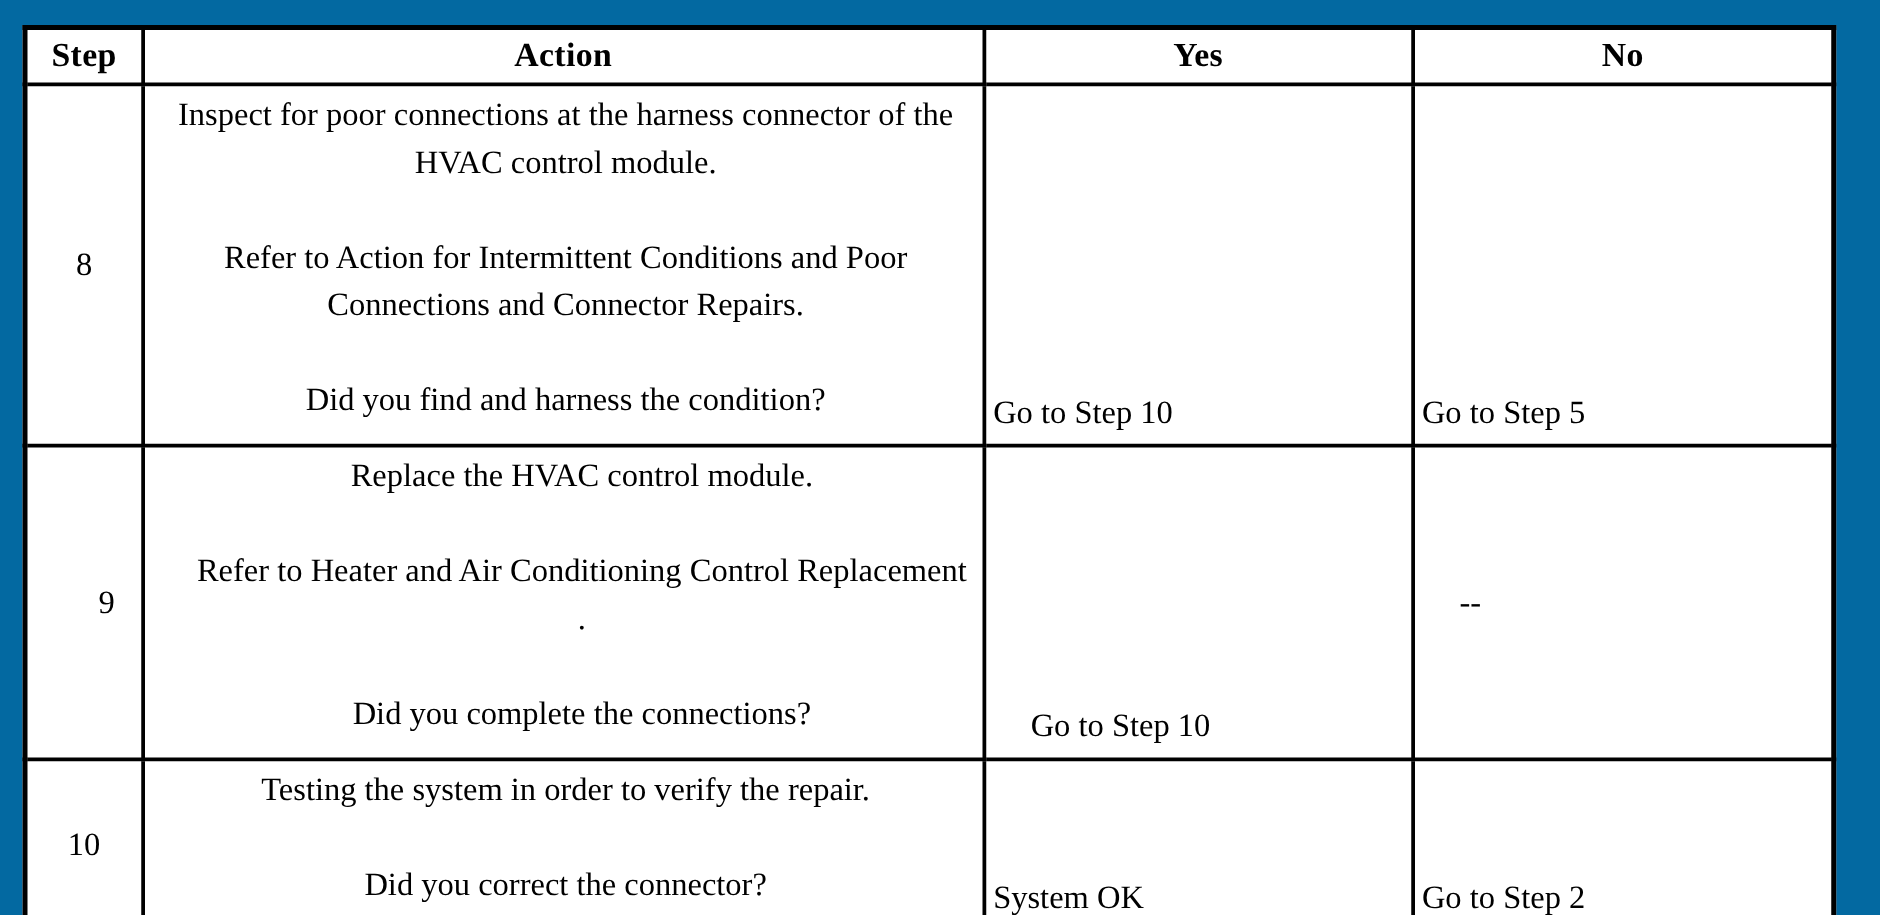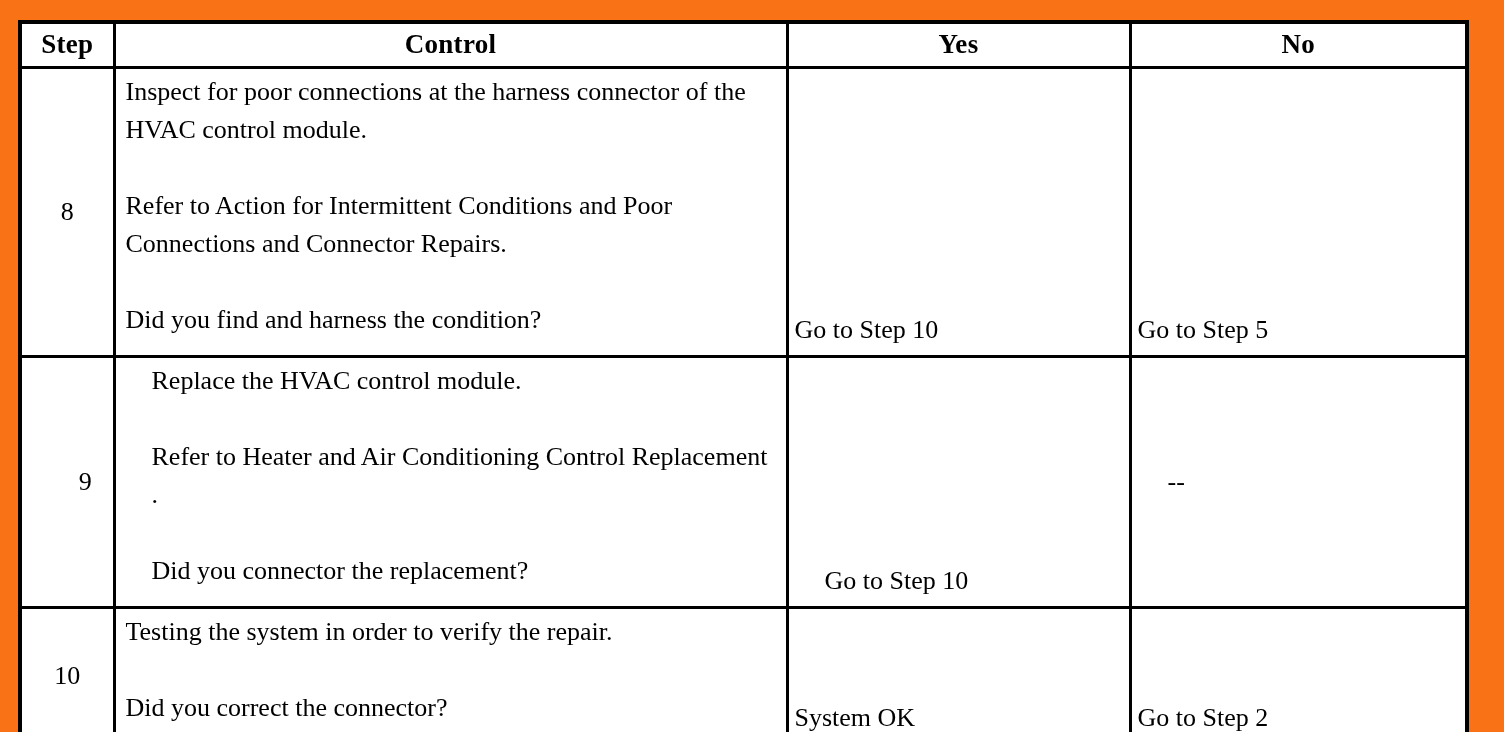--- a/index.html
+++ b/index.html
@@ -13,21 +13,21 @@
     height: 732px;
     font-family: "Liberation Serif", "DejaVu Serif", serif;
     color: #000000;
     overflow: hidden;
   }
 
   .page {
     position: relative;
     width: 1504px;
     height: 732px;
-    background: #f97316;
+    background: #0369a1;
   }
 
   
   table.diag {
     position: absolute;
     left: 18px;
     top: 20px;
     width: 1447px;
     border-collapse: collapse;
     table-layout: fixed;
@@ -70,21 +70,21 @@
     line-height: 38px;
   }
 
   td.step-cell {
     text-align: center;
     vertical-align: middle;
     font-size: 26px;
   }
 
   td.action-cell {
-    text-align: left;
+    text-align: center;
     padding: 4px 6px 6px 10px;
   }
 
   td.ans-cell {
     text-align: left;
     vertical-align: bottom;
     padding: 0 6px 6px 6px;
   }
 
   td.ans-cell.mid {
@@ -124,21 +124,21 @@
     <colgroup>
       <col class="c-step">
       <col class="c-action">
       <col class="c-yes">
       <col class="c-no">
     </colgroup>
 
     <thead>
       <tr>
         <th>Step</th>
-        <th>Control</th>
+        <th>Action</th>
         <th>Yes</th>
         <th>No</th>
       </tr>
     </thead>
 
     <tbody>
 
       <tr class="row-8">
         <td class="step-cell">8</td>
         <td class="action-cell">
@@ -152,21 +152,21 @@
         <td class="ans-cell">Go to Step 5</td>
       </tr>
 
       <tr class="row-9">
         <td class="step-cell">9</td>
         <td class="action-cell">
           <div class="para">Replace the HVAC control module.</div>
           <div class="gap"></div>
           <div class="para">Refer to Heater and Air Conditioning Control Replacement .</div>
           <div class="gap"></div>
-          <div class="para">Did you connector the replacement?</div>
+          <div class="para">Did you complete the connections?</div>
         </td>
         <td class="ans-cell">Go to Step 10</td>
         <td class="ans-cell mid">
           <span class="dash">--</span>
         </td>
       </tr>
 
       <tr class="row-10">
         <td class="step-cell">10</td>
         <td class="action-cell">

